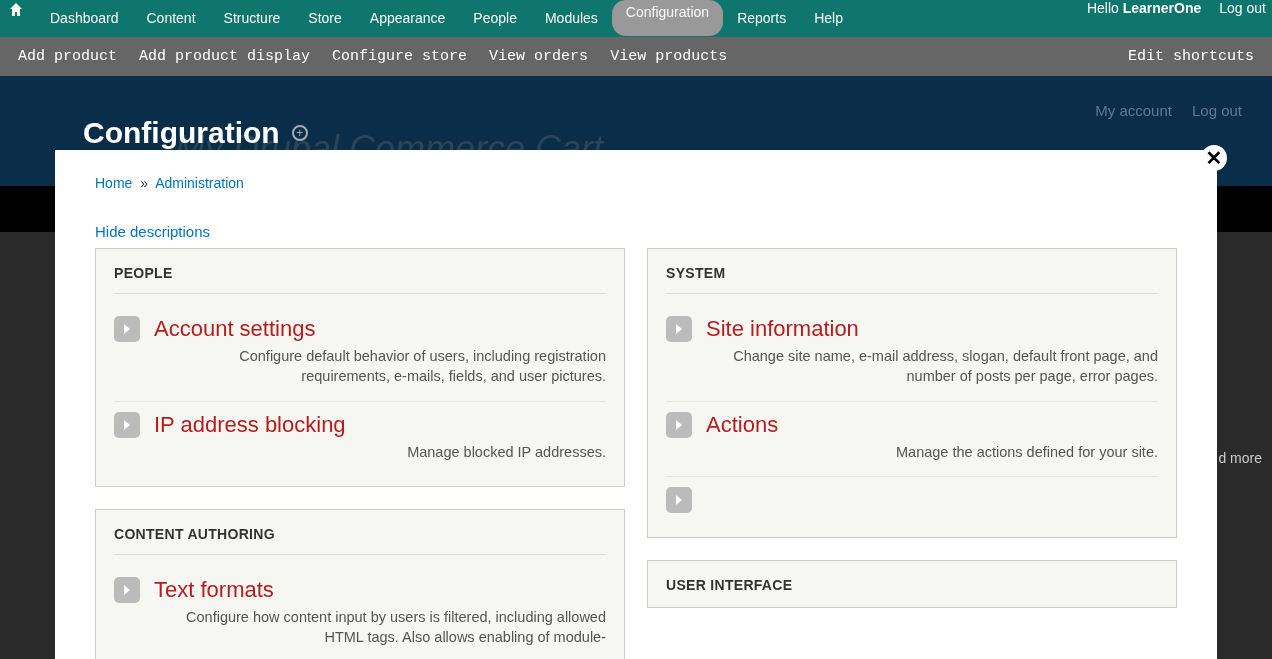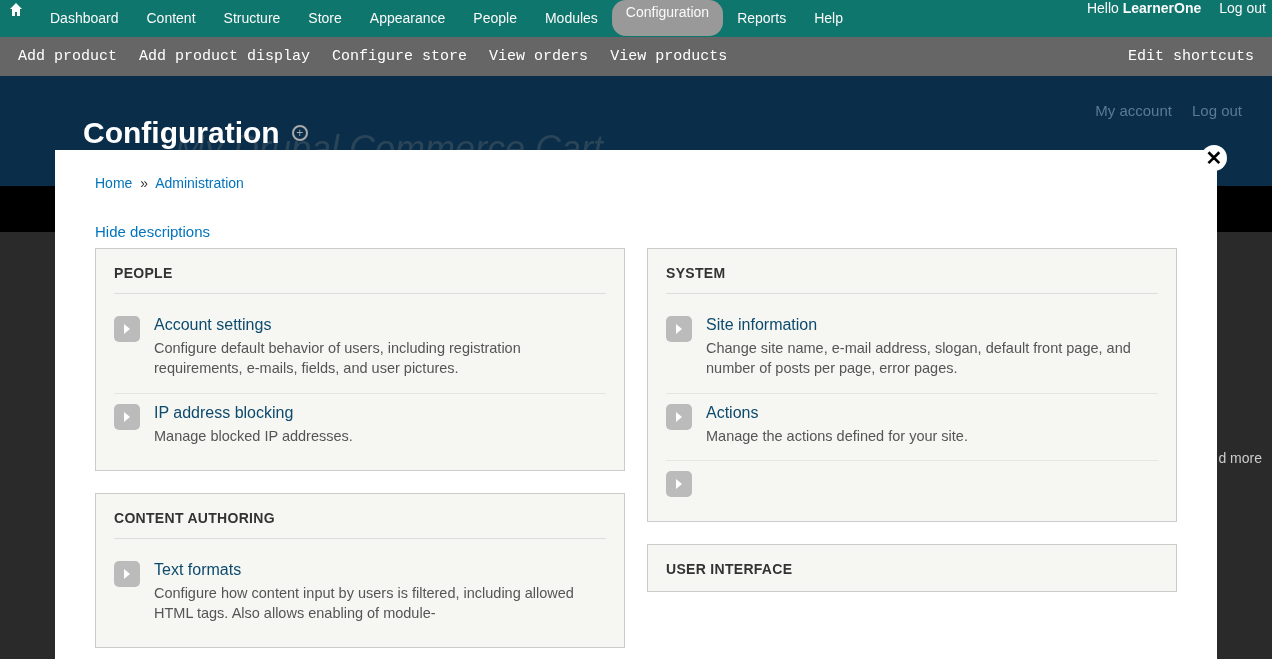--- a/index.html
+++ b/index.html
@@ -41,22 +41,22 @@
 .col { flex: 1; }
 
 .panel { border: 1px solid #ccc; background: #f6f6f2; padding: 16px 18px 10px; margin-bottom: 22px; }
 .panel h3 { font-size: 14px; color: #333; font-weight: bold; letter-spacing: 0.3px; padding-bottom: 12px; border-bottom: 1px solid #ddd; margin-bottom: 12px; }
 
 .item { display: flex; gap: 14px; padding: 10px 0 14px; border-bottom: 1px solid #e6e6e0; }
 .item:last-child { border-bottom: none; }
 .item .chev { width: 26px; height: 26px; background: #bbb; border-radius: 5px; display: flex; align-items: center; justify-content: center; flex-shrink: 0; cursor: pointer; }
 .item .chev svg { fill: #fff; }
 .item .body { flex: 1; }
-.item .body a { color: #0c4a6e; text-decoration: none; font-size: 16px; cursor: pointer; display: inline-block; margin-bottom: 4px; }
-.item .body .desc { color: #555; font-size: 14.5px; line-height: 1.4; }
+.item .body a { color: #b91c1c; text-decoration: none; font-size: 22px; cursor: pointer; display: inline-block; margin-bottom: 4px; }
+.item .body .desc { color: #555; font-size: 14.5px; line-height: 1.4; text-align: right; }
 
 .darkbg { background: #2a2a2a; position: fixed; left: 0; right: 0; top: 232px; bottom: 0; z-index: -1; }
 .darkbg .more { position: absolute; right: 10px; top: 218px; color: #ccc; font-size: 14px; }
 </style>
 </head>
 <body>
 
 <div class="darkbg">
   <span class="more">d more</span>
 </div>

